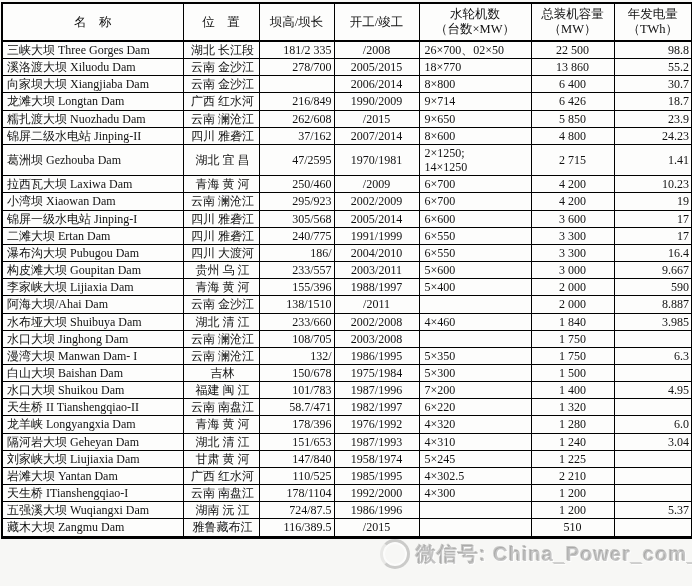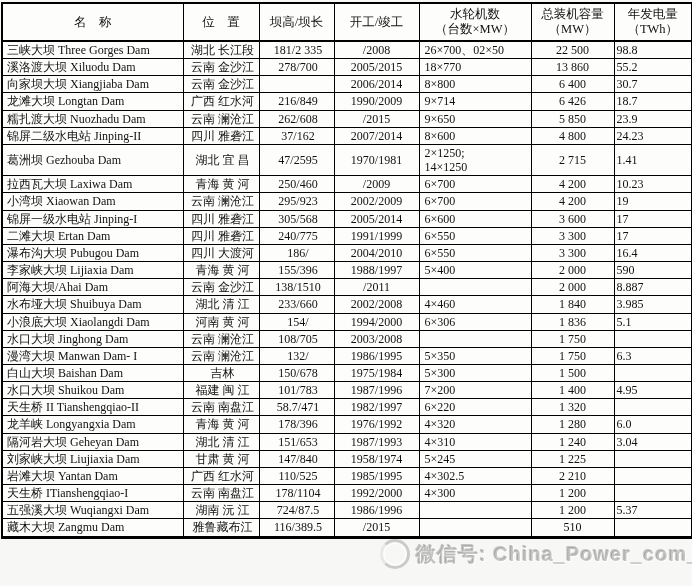--- a/index.html
+++ b/index.html
@@ -34,25 +34,25 @@
     vertical-align:middle;
   }
   thead th{
     text-align:center;
     font-size:12.5px;
     height:34px;
     border-bottom:2px solid #000;
   }
   td.c0{text-align:left;padding-left:4px;}
   td.c1{text-align:center;padding-left:5px;}
-  td.c2{text-align:center;padding-left:5px;}
+  td.c2{text-align:right;padding-left:5px;}
   td.c3{text-align:center;}
   td.c4{text-align:left;padding-left:5px;}
   td.c5{text-align:center;}
-  td.c6{text-align:left;}
+  td.c6{text-align:right;}
   tbody tr{height:17px;}
   .watermark{
     position:absolute;
     left:380px;top:537px;
     display:flex;align-items:center;
     z-index:5;
     pointer-events:none;
   }
   .wm-icon{
     display:inline-block;
@@ -205,20 +205,29 @@
         <tr>
           <td class="c0">瀑布沟大坝 Pubugou Dam</td>
           <td class="c1">四川 大渡河</td>
           <td class="c2">186/</td>
           <td class="c3">2004/2010</td>
           <td class="c4">6×550</td>
           <td class="c5">3 300</td>
           <td class="c6">16.4</td>
         </tr>
         <tr>
+          <td class="c0">构皮滩大坝 Goupitan Dam</td>
+          <td class="c1">贵州 乌 江</td>
+          <td class="c2">233/557</td>
+          <td class="c3">2003/2011</td>
+          <td class="c4">5×600</td>
+          <td class="c5">3 000</td>
+          <td class="c6">9.667</td>
+        </tr>
+        <tr>
           <td class="c0">李家峡大坝 Lijiaxia Dam</td>
           <td class="c1">青海 黄 河</td>
           <td class="c2">155/396</td>
           <td class="c3">1988/1997</td>
           <td class="c4">5×400</td>
           <td class="c5">2 000</td>
           <td class="c6">590</td>
         </tr>
         <tr>
           <td class="c0">阿海大坝/Ahai Dam</td>
@@ -230,29 +239,20 @@
           <td class="c6">8.887</td>
         </tr>
         <tr>
           <td class="c0">水布垭大坝 Shuibuya Dam</td>
           <td class="c1">湖北 清 江</td>
           <td class="c2">233/660</td>
           <td class="c3">2002/2008</td>
           <td class="c4">4×460</td>
           <td class="c5">1 840</td>
           <td class="c6">3.985</td>
-        </tr>
-        <tr>
-          <td class="c0">小浪底大坝 Xiaolangdi Dam</td>
-          <td class="c1">河南 黄 河</td>
-          <td class="c2">154/</td>
-          <td class="c3">1994/2000</td>
-          <td class="c4">6×306</td>
-          <td class="c5">1 836</td>
-          <td class="c6">5.1</td>
         </tr>
         <tr>
           <td class="c0">水口大坝 Jinghong Dam</td>
           <td class="c1">云南 澜沧江</td>
           <td class="c2">108/705</td>
           <td class="c3">2003/2008</td>
           <td class="c4"></td>
           <td class="c5">1 750</td>
           <td class="c6"></td>
         </tr>

